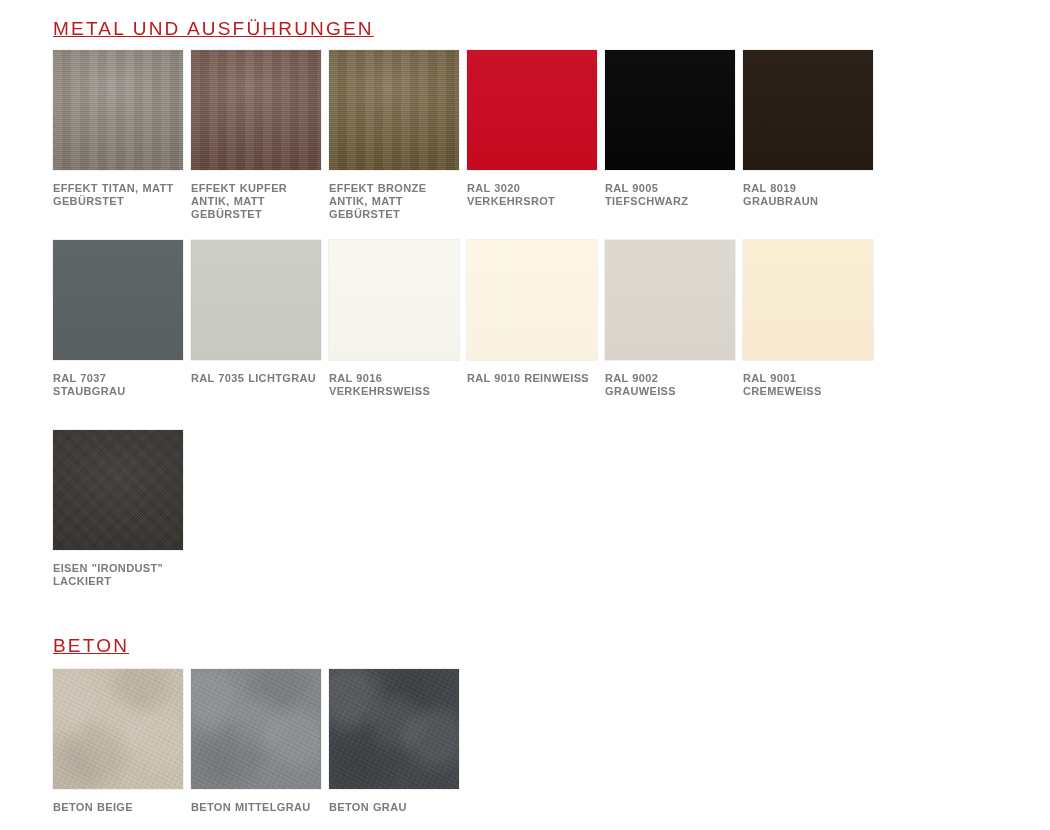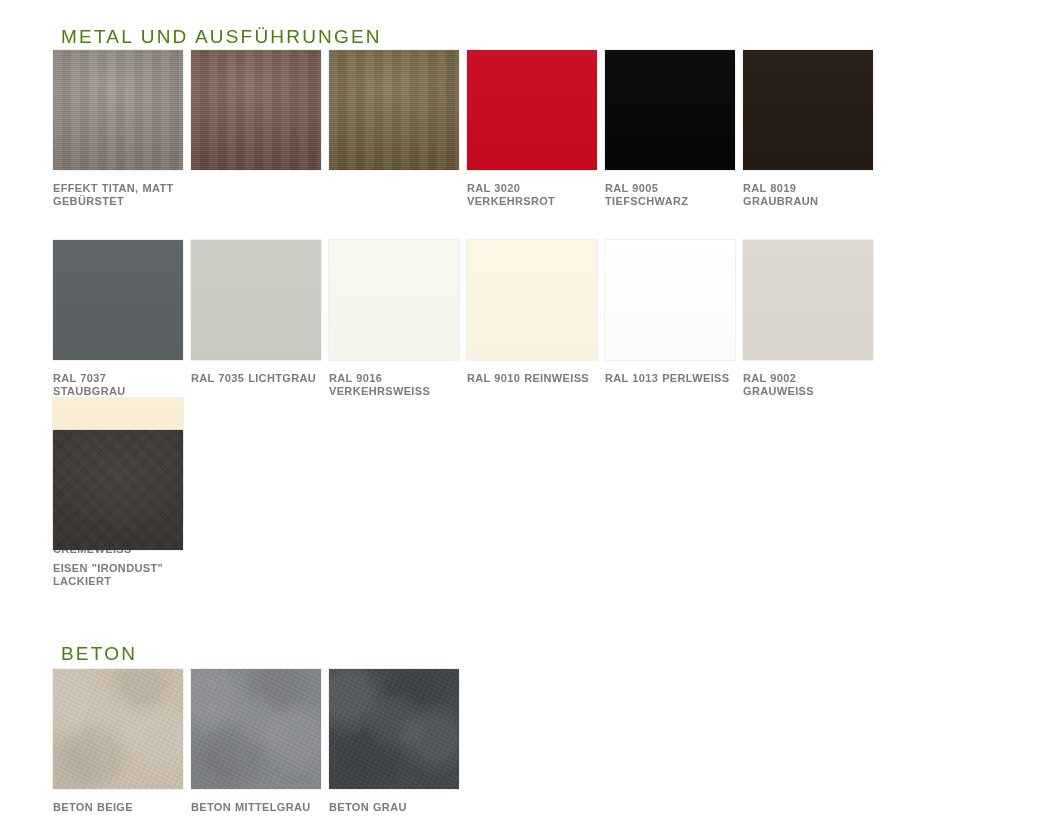--- a/index.html
+++ b/index.html
@@ -21,26 +21,27 @@
     width: 1050px;
     height: 830px;
     padding: 0;
   }
 
   
   .section-heading {
     font-size: 19px;
     font-weight: 300;
     letter-spacing: 2.2px;
-    color: #4d7c0f;
+    color: #b91c1c;
     text-transform: uppercase;
-    margin: 8px;
+    margin: 0;
     padding: 0;
     line-height: 1;
     white-space: nowrap;
+    text-decoration: underline;
   }
   #section-metal-heading { position: absolute; left: 53px; top: 19px; }
   #section-beton-heading { position: absolute; left: 53px; top: 636px; }
 
   
   .swatch-grid {
     position: absolute;
     left: 53px;
     width: 960px;
     display: flex;
@@ -162,23 +163,25 @@
 
   <h2 class="section-heading" id="section-metal-heading">METAL UND AUSFÜHRUNGEN</h2>
 
   <div class="swatch-grid" id="grid-metal-row1">
       <div class="swatch-cell">
         <div class="swatch-tile tex-brushed" style="background-color: rgb(141, 131, 121);"></div>
         <span class="swatch-label">EFFEKT TITAN, MATT GEBÜRSTET</span>
       </div>
       <div class="swatch-cell">
         <div class="swatch-tile tex-brushed" style="background-color: rgb(109, 78, 67);"></div>
+        <span class="swatch-label">EFFEKT KUPFER ANTIK, MATT GEBÜRSTET</span>
       </div>
       <div class="swatch-cell">
         <div class="swatch-tile tex-brushed" style="background-color: rgb(110, 92, 54);"></div>
+        <span class="swatch-label">EFFEKT BRONZE ANTIK, MATT GEBÜRSTET</span>
       </div>
       <div class="swatch-cell">
         <div class="swatch-tile tex-flat" style="background-color: rgb(200, 10, 32);"></div>
         <span class="swatch-label">RAL 3020 VERKEHRSROT</span>
       </div>
       <div class="swatch-cell">
         <div class="swatch-tile tex-flat" style="background-color: rgb(6, 6, 6);"></div>
         <span class="swatch-label">RAL 9005 TIEFSCHWARZ</span>
       </div>
       <div class="swatch-cell">
@@ -197,24 +200,20 @@
       </div>
       <div class="swatch-cell">
         <div class="swatch-tile tex-flat" style="background-color: rgb(248, 248, 241);"></div>
         <span class="swatch-label">RAL 9016 VERKEHRSWEISS</span>
       </div>
       <div class="swatch-cell">
         <div class="swatch-tile tex-flat" style="background-color: rgb(253, 246, 228);"></div>
         <span class="swatch-label">RAL 9010 REINWEISS</span>
       </div>
       <div class="swatch-cell">
-        <div class="swatch-tile tex-flat" style="background-color: rgb(255, 255, 255);"></div>
-        <span class="swatch-label">RAL 1013 PERLWEISS</span>
-      </div>
-      <div class="swatch-cell">
         <div class="swatch-tile tex-flat" style="background-color: rgb(220, 216, 208);"></div>
         <span class="swatch-label">RAL 9002 GRAUWEISS</span>
       </div>
       <div class="swatch-cell">
         <div class="swatch-tile tex-flat" style="background-color: rgb(250, 237, 210);"></div>
         <span class="swatch-label">RAL 9001 CREMEWEISS</span>
       </div>
     </div>
   <div class="swatch-grid" id="grid-metal-row3">
       <div class="swatch-cell">

